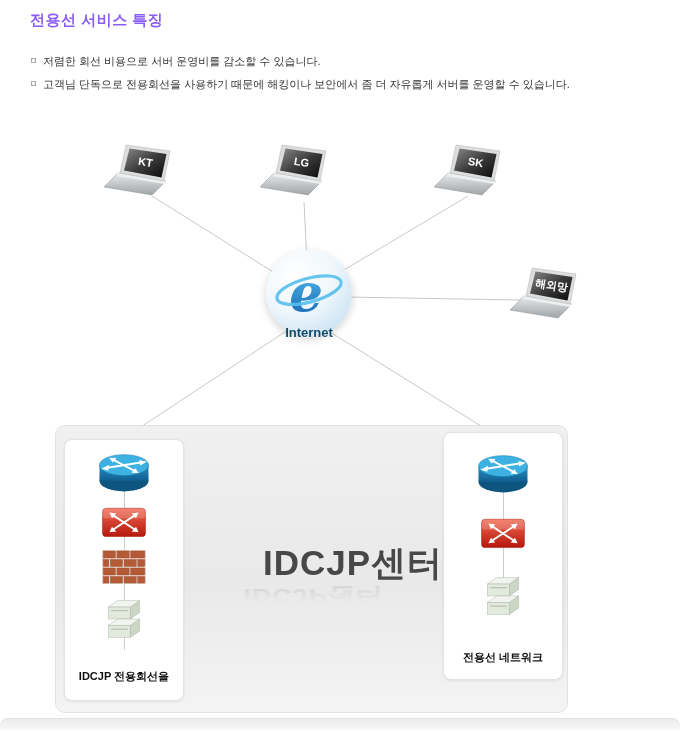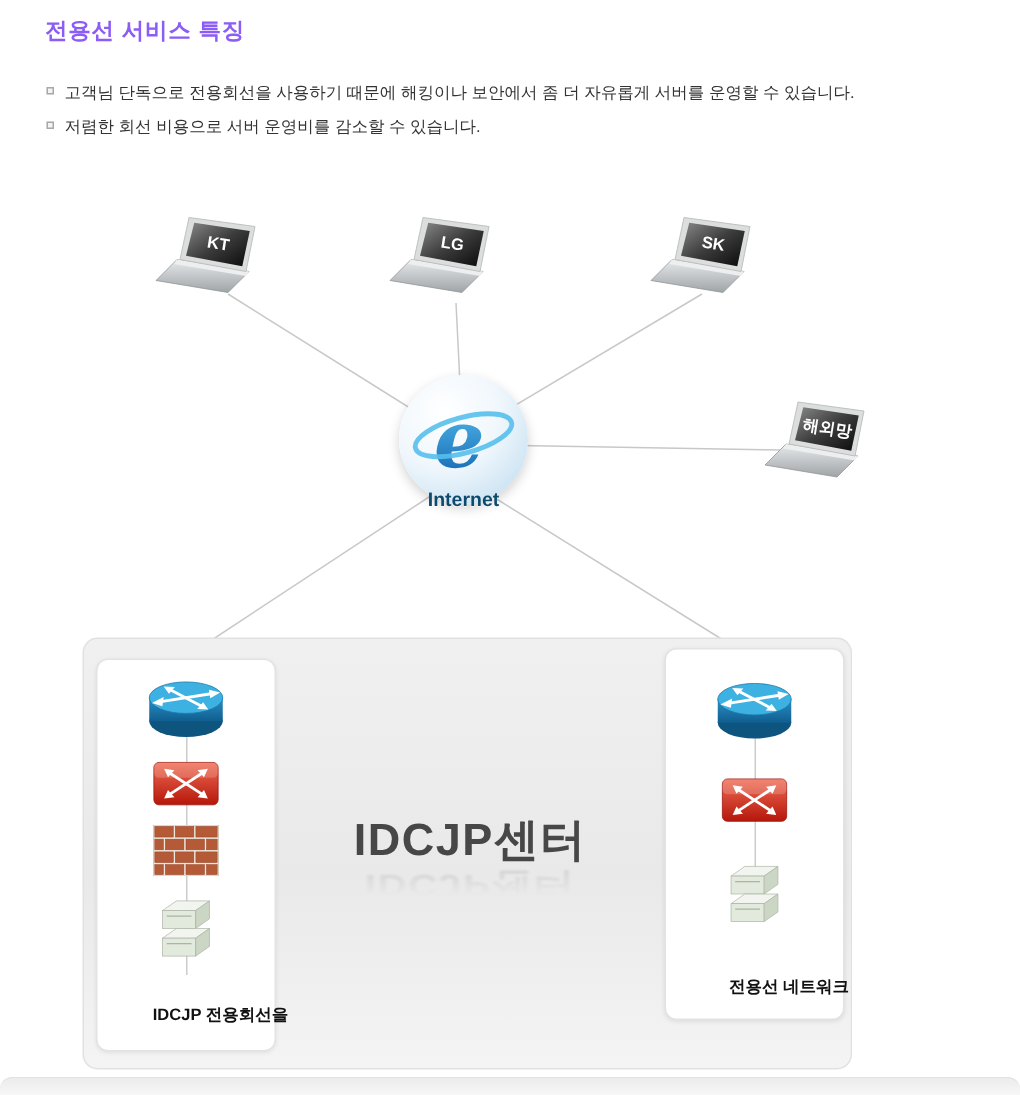--- a/index.html
+++ b/index.html
@@ -50,27 +50,27 @@
     position:absolute; width:120px; background:#ffffff;
     border:1px solid #e3e3e3; border-radius:8px; box-shadow:0 1px 3px rgba(0,0,0,.08);
   }
   .panel-left  { left:8px;  top:13px; height:262px; }
   .panel-right { left:387px; top:6px;  height:248px; }
   .vline { position:absolute; left:59px; width:1px; background:#cccccc; }
   .dev { position:absolute; left:50%; transform:translateX(-50%); }
   .dev svg { display:block; }
   .panel-label {
     position:absolute; width:100%; text-align:center;
-    font-size:11px; font-weight:bold; color:#111;margin-left:23px;
+    font-size:11px; font-weight:bold; color:#111;
   }
   .panel-left  .panel-label { bottom:16px; }
   .panel-right .panel-label { bottom:14px; }
 
   .center-label { position:absolute; left:128px; width:259px; top:114px; text-align:center; }
-  .center-main { font-size:30px; font-weight:bold; color:#474747; letter-spacing:1px; }
+  .center-main { font-size:35px; font-weight:bold; color:#474747; letter-spacing:1px;text-align:right; }
   .center-reflection {
     font-size:27px; font-weight:bold; color:#8d8d8d; letter-spacing:1px;
     transform:scaleY(-0.75); opacity:.32; margin-top:-9px; filter:blur(1px);
     -webkit-mask-image:linear-gradient(180deg, transparent 25%, rgba(0,0,0,.9) 100%);
             mask-image:linear-gradient(180deg, transparent 25%, rgba(0,0,0,.9) 100%);
   }
   .bottom-strip {
     position:absolute; left:0; right:0; bottom:0; height:12px;
     background:linear-gradient(180deg,#ececec,#f7f7f7);
     border-top:1px solid #e2e2e2; border-radius:8px 8px 0 0;
@@ -105,25 +105,25 @@
   </defs>
 </svg>
 
 <div class="page">
 
   <div class="title">전용선 서비스 특징</div>
 
   <ul class="features">
     <li class="feature">
       <span class="bullet-sq"></span>
-      <span>고객님 단독으로 전용회선을 사용하기 때문에 해킹이나 보안에서 좀 더 자유롭게 서버를 운영할 수 있습니다.</span>
+      <span>저렴한 회선 비용으로 서버 운영비를 감소할 수 있습니다.</span>
     </li>
     <li class="feature">
       <span class="bullet-sq"></span>
-      <span>저렴한 회선 비용으로 서버 운영비를 감소할 수 있습니다.</span>
+      <span>고객님 단독으로 전용회선을 사용하기 때문에 해킹이나 보안에서 좀 더 자유롭게 서버를 운영할 수 있습니다.</span>
     </li>
   </ul>
 
   <svg class="lines">
     <line x1="152" y1="196" x2="302" y2="290"></line>
     <line x1="304" y1="202" x2="308" y2="283"></line>
     <line x1="468" y1="196" x2="317" y2="286"></line>
     <line x1="520" y1="300" x2="346" y2="297"></line>
     <line x1="288" y1="330" x2="127" y2="436"></line>
     <line x1="330" y1="332" x2="497" y2="436"></line>

